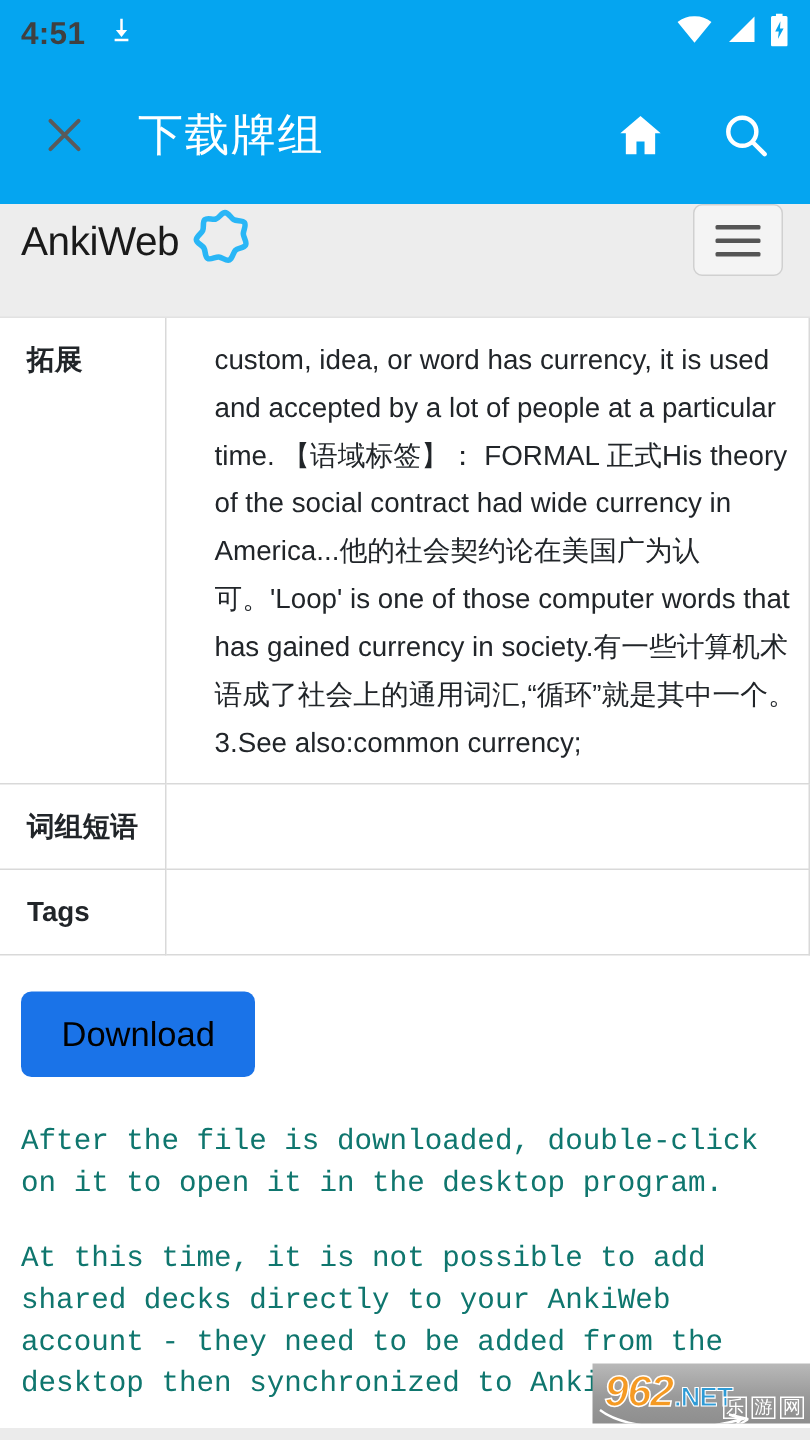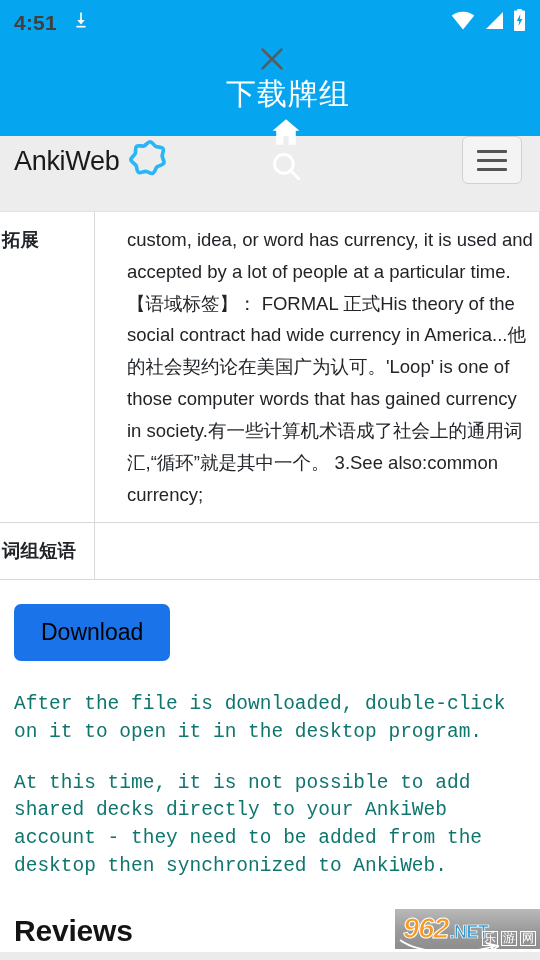--- a/index.html
+++ b/index.html
@@ -50,21 +50,20 @@
   }
 
   
   .app-bar {
     height: 92px;
     background: #05A5F0;
     display: flex;
     align-items: center;
     padding: 0 22px 0 26px;
     box-sizing: border-box;
-    flex-direction: column;
   }
   .appbar-close {
     width: 34px;
     height: 34px;
     display: flex;
     align-items: center;
     justify-content: center;
     cursor: pointer;
   }
   .appbar-title {
@@ -146,21 +145,21 @@
     border-left: 0;
     vertical-align: top;
     padding: 12px 12px 12px 14px;
     font-size: 18.5px;
     line-height: 1.72;
     color: #212529;
   }
   table.fields td.label {
     width: 84px;
     font-weight: bold;
-    padding-left: 2px;
+    padding-left: 18px;
     padding-right: 8px;
     word-break: break-all;
   }
   table.fields tr:first-child td { border-top: 0; }
   table.fields td.value { padding-left: 32px; padding-right: 6px; }
 
   .download-wrap { padding: 24px 14px 0 14px; }
   .download-btn {
     display: inline-block;
     background: #1A73E8;
@@ -339,20 +338,24 @@
     <table class="fields">
       <tbody>
           <tr>
         <td class="label">拓展</td>
         <td class="value">custom, idea, or word has currency, it is used and accepted by a lot of people at a particular time. 【语域标签】： FORMAL 正式His theory of the social contract had wide currency in America...他的社会契约论在美国广为认可。'Loop' is one of those computer words that has gained currency in society.有一些计算机术语成了社会上的通用词汇,“循环”就是其中一个。 3.See also:common currency;</td>
       </tr>
       <tr>
         <td class="label">词组短语</td>
         <td class="value"></td>
       </tr>
+      <tr>
+        <td class="label">Tags</td>
+        <td class="value"></td>
+      </tr>
     </tbody>
       </table>
 
     <div class="download-wrap">
       <button class="download-btn">Download</button>
     </div>
 
     <p class="para first">After the file is downloaded, double-click on it to open it in the desktop program.</p>
     <p class="para">At this time, it is not possible to add shared decks directly to your AnkiWeb account - they need to be added from the desktop then synchronized to AnkiWeb.</p>
 

